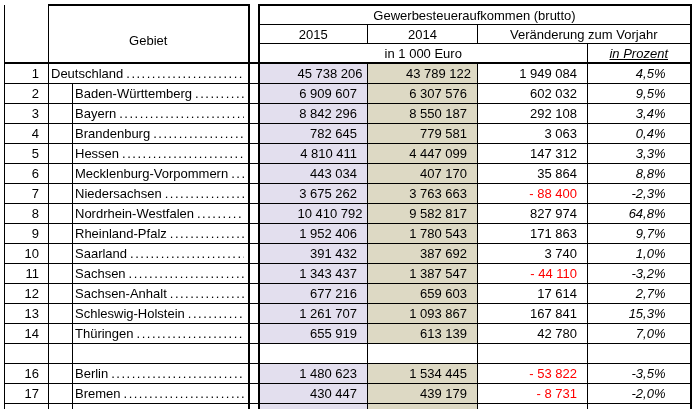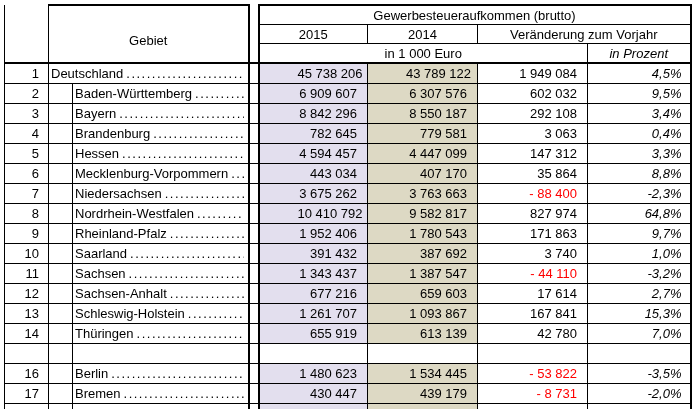--- a/index.html
+++ b/index.html
@@ -21,34 +21,34 @@
   
   .h-num{border-left:1px solid var(--bd);border-right:1px solid var(--bd);border-bottom:2px solid var(--bd);}
   .h-gebiet{border-top:2px solid var(--bd);border-right:2px solid var(--bd);border-bottom:2px solid var(--bd);
             vertical-align:bottom;text-align:center;padding-bottom:14px;}
   .h-spacer{border-right:2px solid var(--bd);border-bottom:2px solid var(--bd);}
   .h-title{border-top:2px solid var(--bd);border-right:2px solid var(--bd);border-bottom:1px solid var(--bd);
            text-align:center;height:18px;}
   .h-y{border-right:1px solid var(--bd);border-bottom:1px solid var(--bd);text-align:center;height:18px;}
   .h-chg{border-right:2px solid var(--bd);border-bottom:1px solid var(--bd);text-align:center;height:18px;}
   .h-unit{border-right:1px solid var(--bd);border-bottom:2px solid var(--bd);text-align:center;height:18px;}
-  .h-pct{border-right:2px solid var(--bd);border-bottom:2px solid var(--bd);text-align:center;font-style:italic;height:18px;}
+  .h-pct{border-right:2px solid var(--bd);border-bottom:2px solid var(--bd);text-align:center;font-style:italic;height:18px;text-decoration:underline;}
 
   
   tbody td{border-top:1px solid var(--bd);border-bottom:1px solid var(--bd);}
   tr.data td{height:19px;}
   .c-num{border-left:1px solid var(--bd);border-right:1px solid var(--bd);text-align:right;padding-right:9px;}
   .c-ind{border-right:1px solid var(--bd);}
   .c-name{border-right:2px solid var(--bd);}
   .c-name .nw{display:flex;align-items:baseline;overflow:hidden;white-space:nowrap;padding:0 4px 0 2px;justify-content:center;}
   .dots{flex:1 1 auto;overflow:hidden;white-space:nowrap;margin-left:3px;letter-spacing:1.5px;}
   .dots::before{content:"..........................................................................";}
   .c-spc{border-right:2px solid var(--bd);}
   .c-v15,.c-v14,.c-chg{border-right:1px solid var(--bd);text-align:right;padding-right:10px;padding-left:38px;}
-  .c-pct{border-right:2px solid var(--bd);text-align:right;padding-right:8px;font-style:italic;}
+  .c-pct{border-right:2px solid var(--bd);text-align:right;padding-right:24px;font-style:italic;}
   tr.data .c-v15{background:var(--fill2015);}
   tr.data .c-v14{background:var(--fill2014);}
   .neg{color:var(--neg);margin-left:44px;}
 
   
   tr.gap td{height:19px;border-bottom:none;background:none;}
 </style>
 </head>
 <body>
 
@@ -144,21 +144,21 @@
         <tr class="data">
           <td class="c-num">5</td>
           <td class="c-ind"></td>
           <td class="c-name">
             <div class="nw">
               <span>Hessen</span>
               <span class="dots"></span>
             </div>
           </td>
           <td class="c-spc"></td>
-          <td class="c-v15">4 594 457</td>
+          <td class="c-v15">4 810 411</td>
           <td class="c-v14">4 447 099</td>
           <td class="c-chg">147 312</td>
           <td class="c-pct">3,3%</td>
         </tr>
         <tr class="data">
           <td class="c-num">6</td>
           <td class="c-ind"></td>
           <td class="c-name">
             <div class="nw">
               <span>Mecklenburg-Vorpommern</span>

